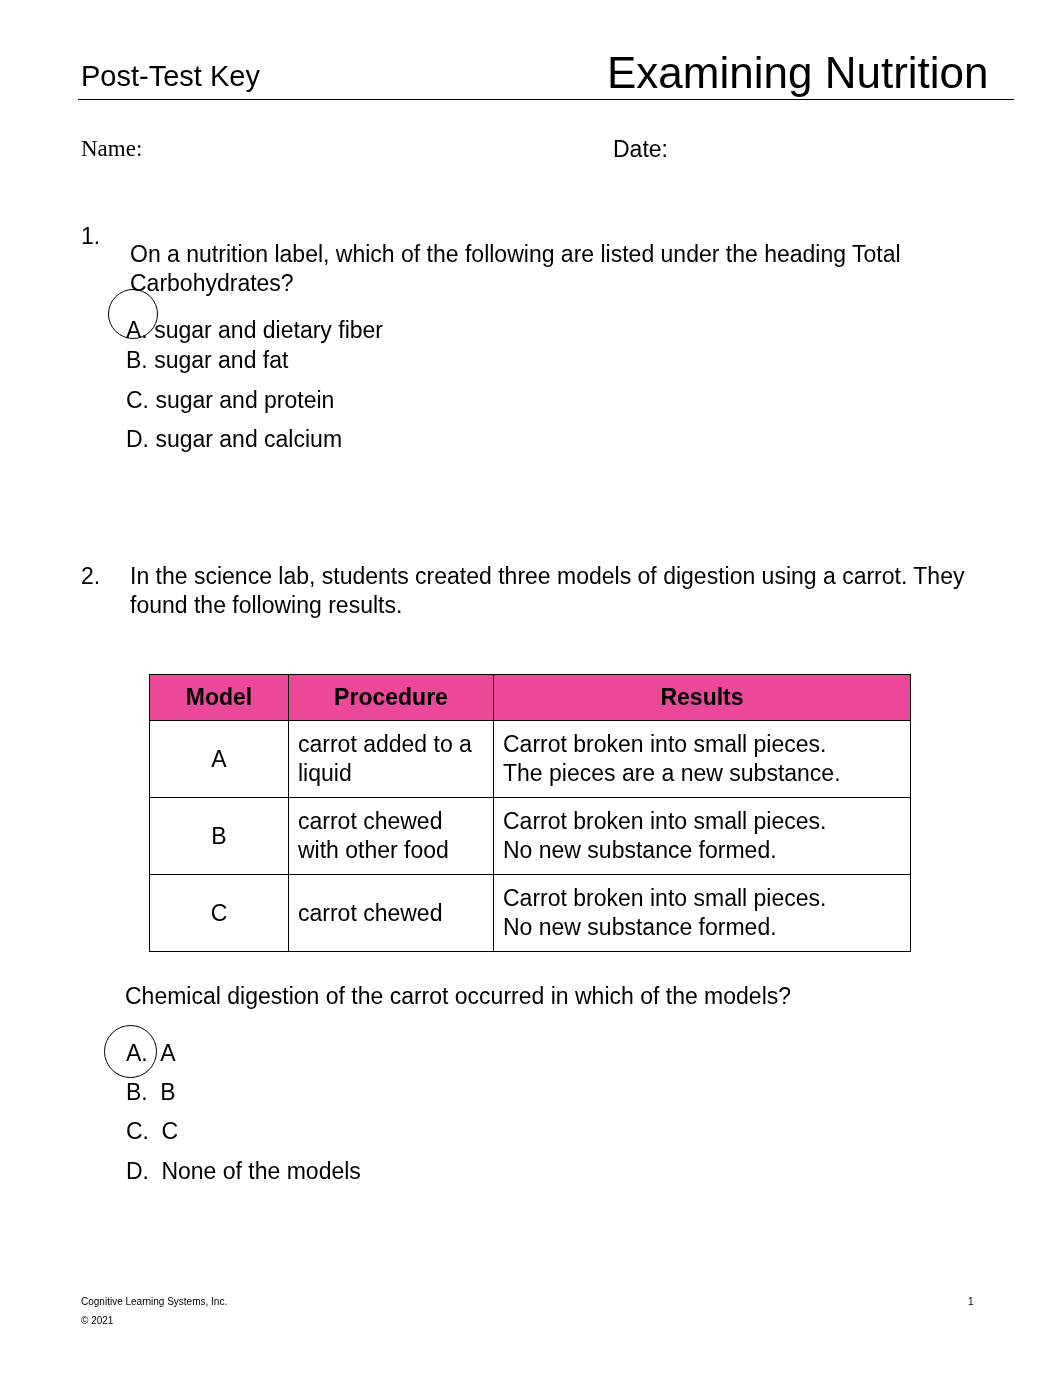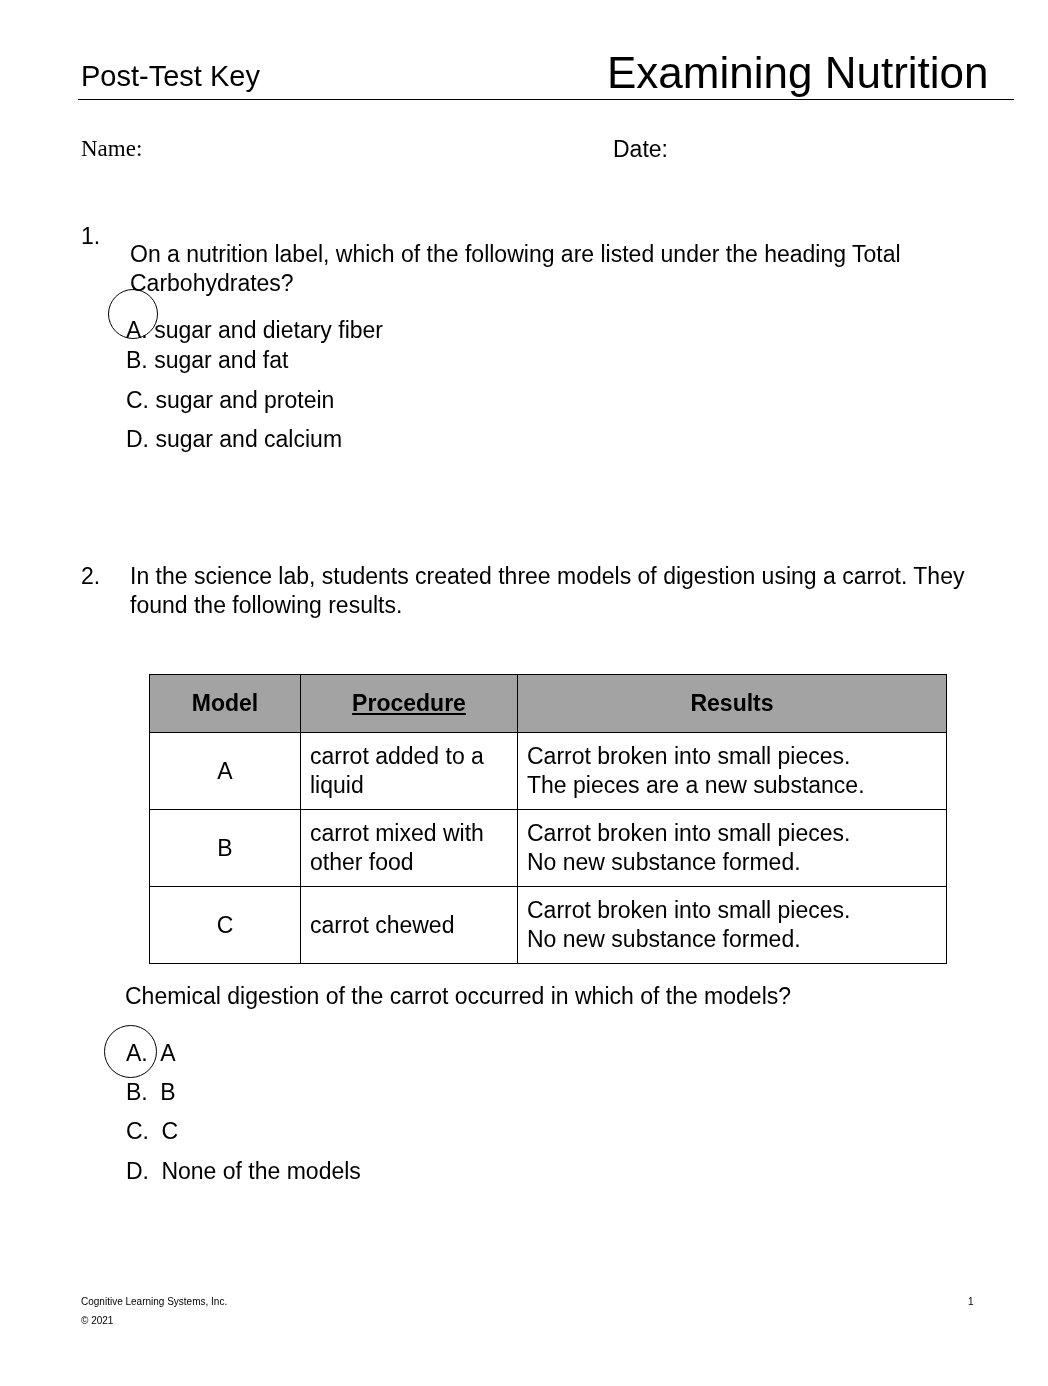--- a/index.html
+++ b/index.html
@@ -19,28 +19,28 @@
   .circle {
     position: absolute; width: 50px; height: 50px; border: 1.3px solid #000;
     border-radius: 50%; box-sizing: border-box;
   }
   table.results {
     position: absolute; left: 149px; top: 674px; border-collapse: collapse;
     font-size: 23px; line-height: 29px;
   }
   table.results th, table.results td { border: 1.3px solid #000; }
   table.results th {
-    background: #a3a3a3; font-weight: bold; height: 45px; padding: 6px;
+    background: #ec4899; font-weight: bold; height: 45px; padding: 0;
     text-align: center;
     margin-top: 18px;
   }
   table.results td { height: 76px; padding: 0 9px; vertical-align: middle; }
   td.model { text-align: center; }
   .col1 { width: 138px; }
-  .col2 { width: 204px; text-decoration: underline; }
+  .col2 { width: 204px; }
   .col3 { width: 416px; }
   .sub { font-size: 23px; left: 125px; top: 983px; }
   .foot { font-size: 10px; line-height: 19px; }
 </style>
 </head>
 <body>
 
 <div class="abs hdr-left">Post-Test Key</div>
 <div class="abs hdr-right">Examining Nutrition</div>
 <div class="abs hdr-rule"></div>
@@ -84,21 +84,21 @@
     <tr>
       <td class="model">A</td>
       <td>carrot added to a liquid</td>
       <td>
         <div>Carrot broken into small pieces.</div>
         <div>The pieces are a new substance.</div>
       </td>
     </tr>
     <tr>
       <td class="model">B</td>
-      <td>carrot mixed with other food</td>
+      <td>carrot chewed with other food</td>
       <td>
         <div>Carrot broken into small pieces.</div>
         <div>No new substance formed.</div>
       </td>
     </tr>
     <tr>
       <td class="model">C</td>
       <td>carrot chewed</td>
       <td>
         <div>Carrot broken into small pieces.</div>

